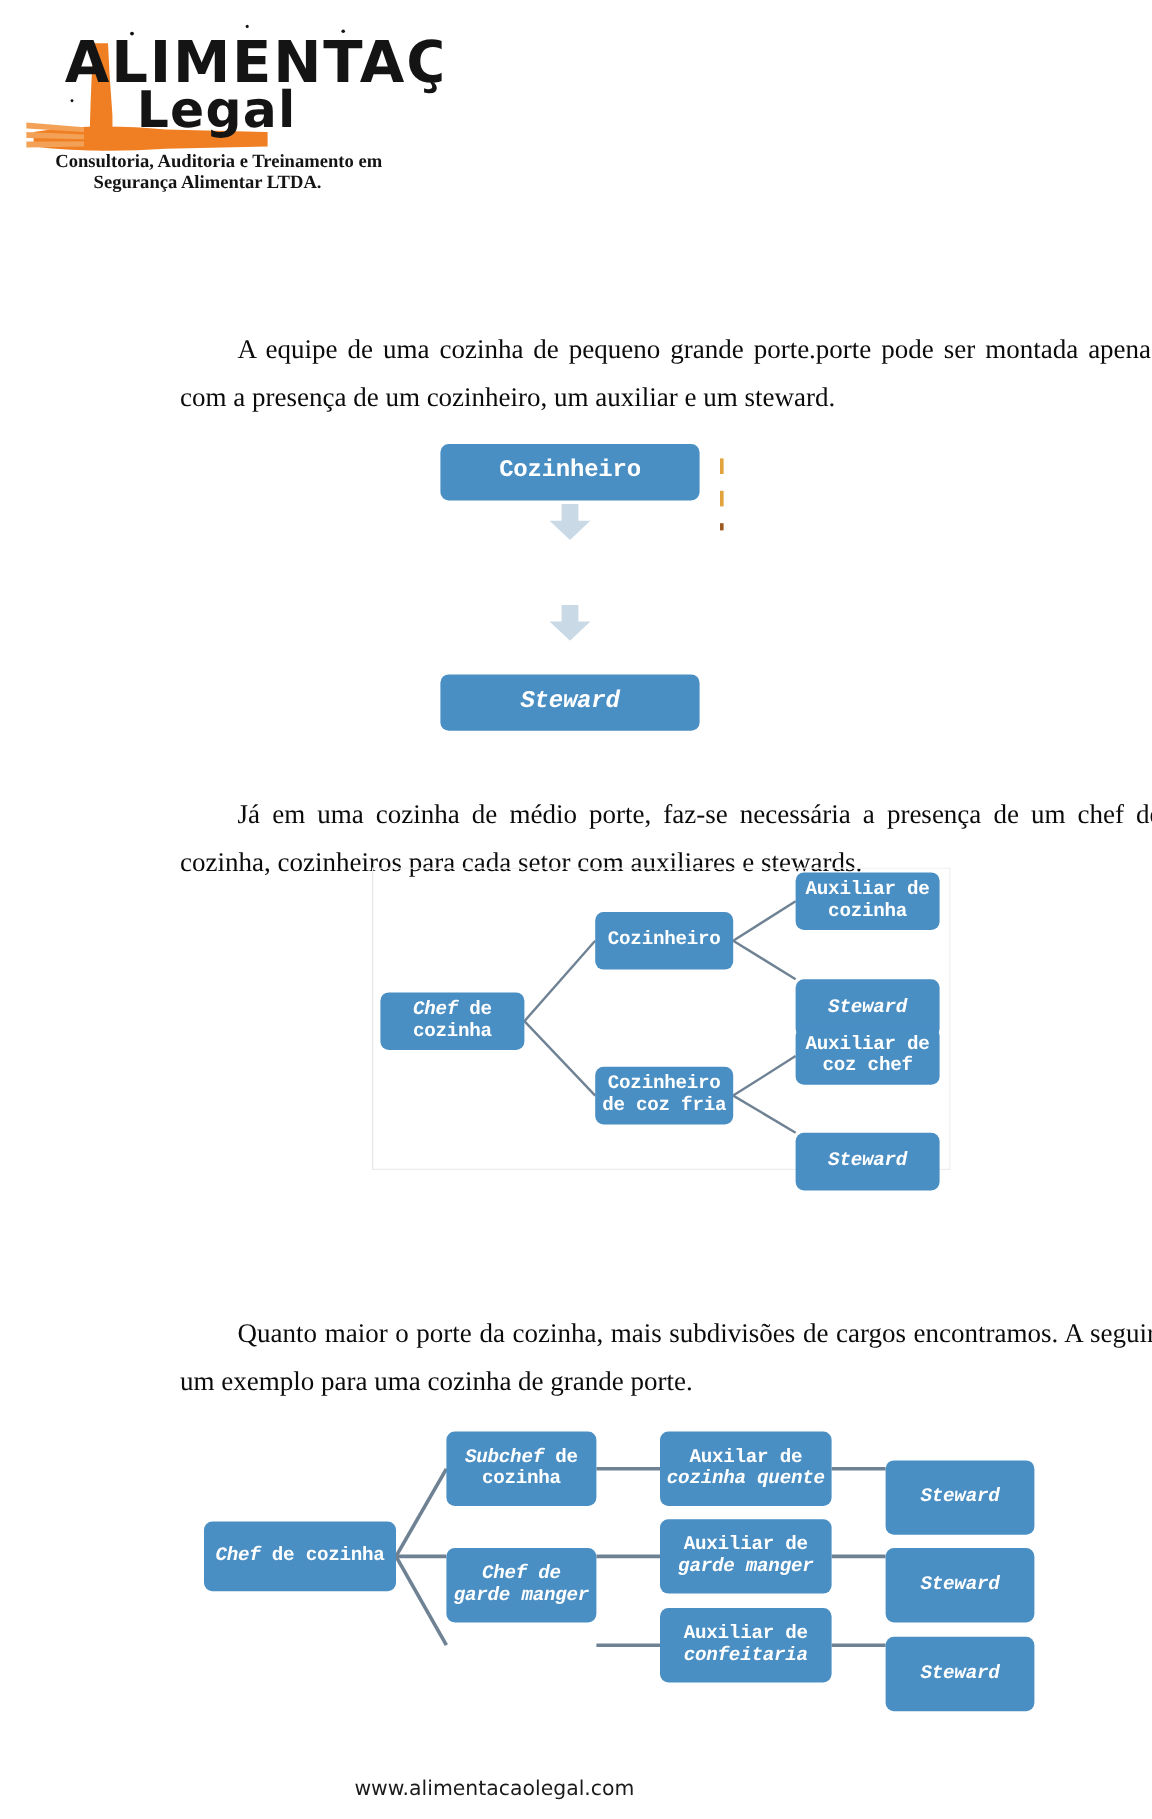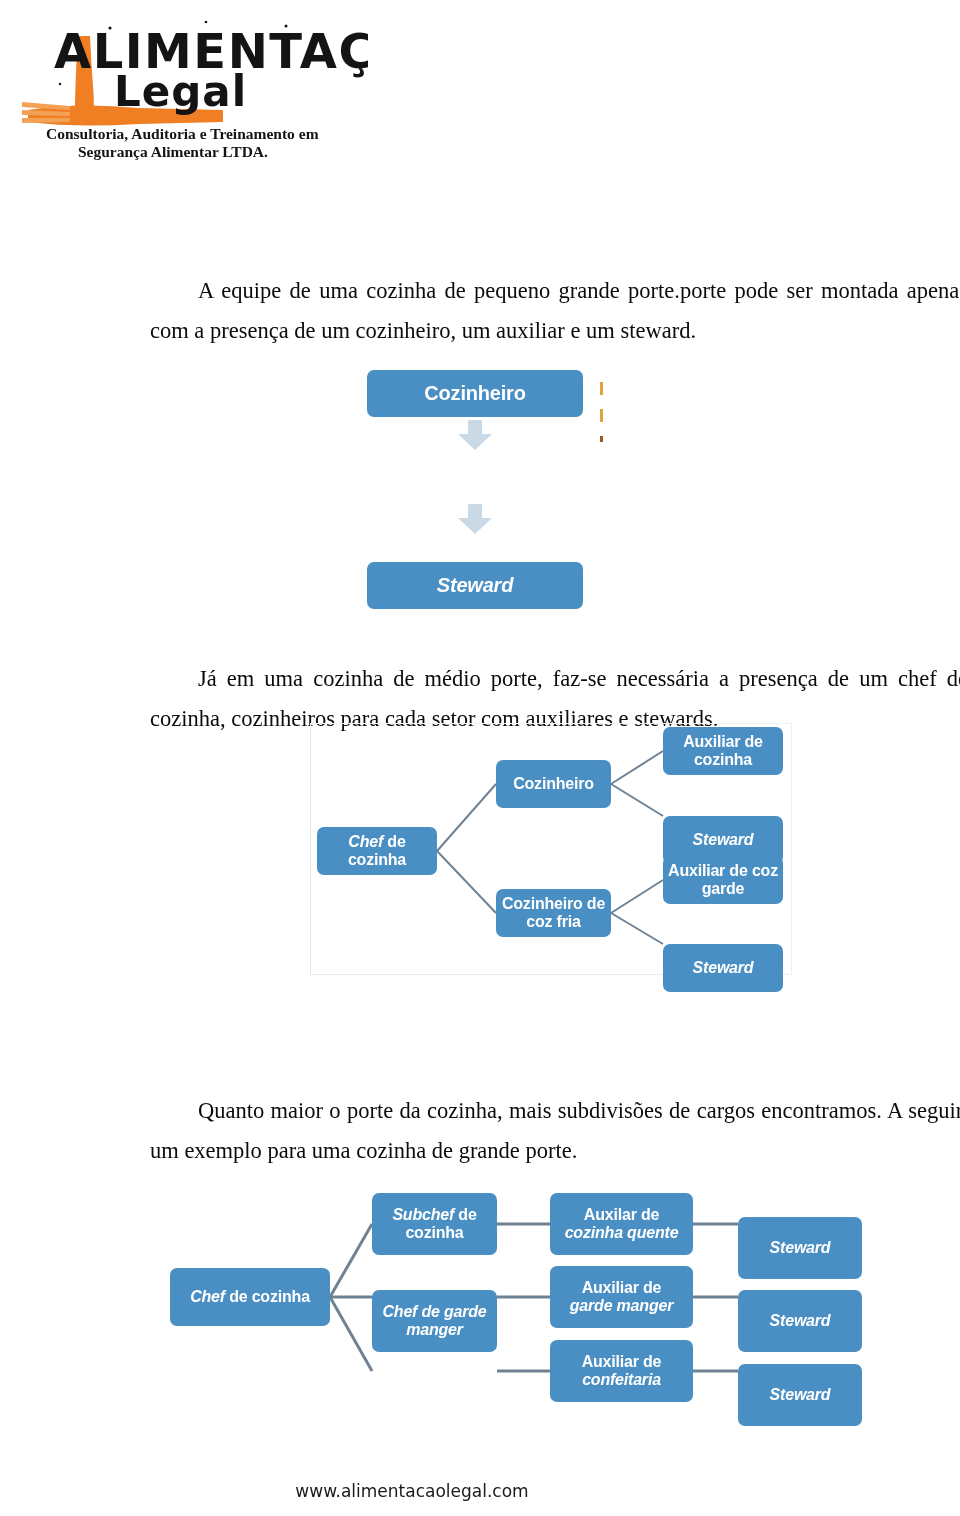--- a/index.html
+++ b/index.html
@@ -45,21 +45,21 @@
 
   
   .diagram {
     position: absolute;
   }
   .node {
     position: absolute;
     background: #4a8fc4;
     border-radius: 7px;
     color: #ffffff;
-    font-family: Liberation Sans, sans-serif;
+    font-family: Liberation Mono, monospace;
     font-weight: bold;
     display: flex;
     align-items: center;
     justify-content: center;
     text-align: center;
     box-sizing: border-box;
     line-height: 1.12;
     letter-spacing: -0.2px;
     padding: 2px 4px;
   }
@@ -235,21 +235,21 @@
 
   <div class="node" id="d2-chef">
     <span><span class="it">Chef</span><span> de cozinha</span></span>
   </div>
 
   <div class="node" id="d2-coz">Cozinheiro</div>
   <div class="node" id="d2-cozf">Cozinheiro de coz fria</div>
 
   <div class="node" id="d2-aux1">Auxiliar de cozinha</div>
   <div class="node allit" id="d2-stw1">Steward</div>
-  <div class="node" id="d2-aux2">Auxiliar de coz garde</div>
+  <div class="node" id="d2-aux2">Auxiliar de coz chef</div>
   <div class="node allit" id="d2-stw2">Steward</div>
 </div>
 
 <p class="para para-3">Quanto maior o porte da cozinha, mais subdivisões de cargos encontramos. A seguir, um exemplo para uma cozinha de grande porte.</p>
 
 <div class="diagram" id="diagram-large">
   <svg class="conn-svg" viewBox="0 0 712 218" preserveAspectRatio="none">
     <line x1="170" y1="111" x2="212" y2="38"></line>
     <line x1="170" y1="111" x2="212" y2="111"></line>
     <line x1="170" y1="111" x2="212" y2="185"></line>

